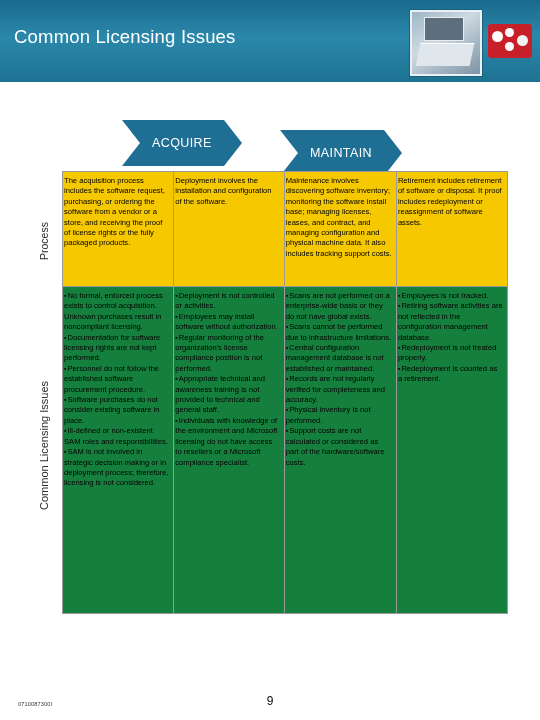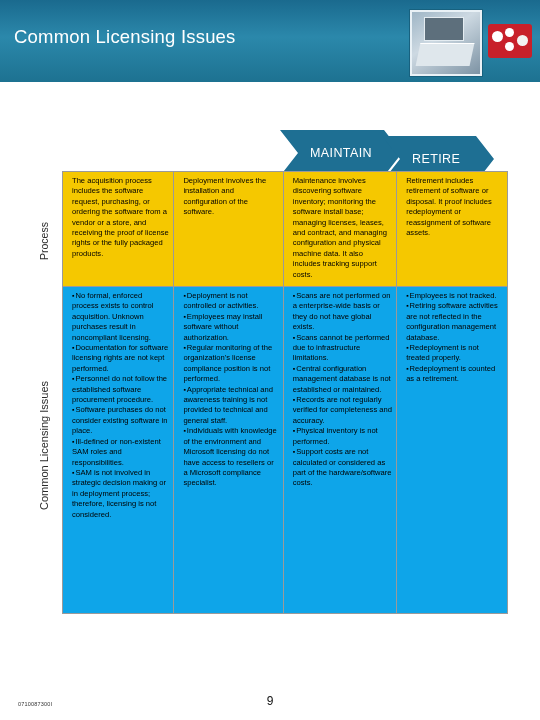--- a/index.html
+++ b/index.html
@@ -131,29 +131,29 @@
   .grid {
     position: absolute;
     left: 62px;
     top: 171px;
     width: 446px;
     border-collapse: collapse;
   }
   .grid td {
     vertical-align: top;
     border: 1px solid #9a9a9a;
-    padding: 4px 4px 4px 9px;
+    padding: 4px 4px 4px 1px;
     width: 111.5px;
   }
   .row-process td {
     background: #f5c800;
     height: 106px;
   }
   .row-issues td {
-    background: #0ea5e9;
+    background: #15803d;
     height: 318px;
   }
   .cell-text {
     font-size: 7.6px;
     line-height: 10.4px;
     color: #000000;
   }
   .bullet-line {
     font-size: 7.6px;
     line-height: 10.4px;
@@ -198,22 +198,22 @@
 
   <div class="header-logo">
     <div class="logo-ball logo-b1"></div>
     <div class="logo-ball logo-b2"></div>
     <div class="logo-ball logo-b3"></div>
     <div class="logo-ball logo-b4"></div>
   </div>
 </div>
 
 <div class="chevron-row">
+  <div class="chev c0">ACQUIRE</div>
   <div class="chev c2">MAINTAIN</div>
-  <div class="chev c3">RETIRE</div>
 </div>
 
 <div class="side-label side-process">Process</div>
 <div class="side-label side-issues">Common Licensing Issues</div>
 
 <table class="grid">
   <tbody>
       <tr class="row-process">
     <td>
       <div class="cell-text">The acquisition process includes the software request, purchasing, or ordering the software from a vendor or a store, and receiving the proof of license rights or the fully packaged products.</div>

